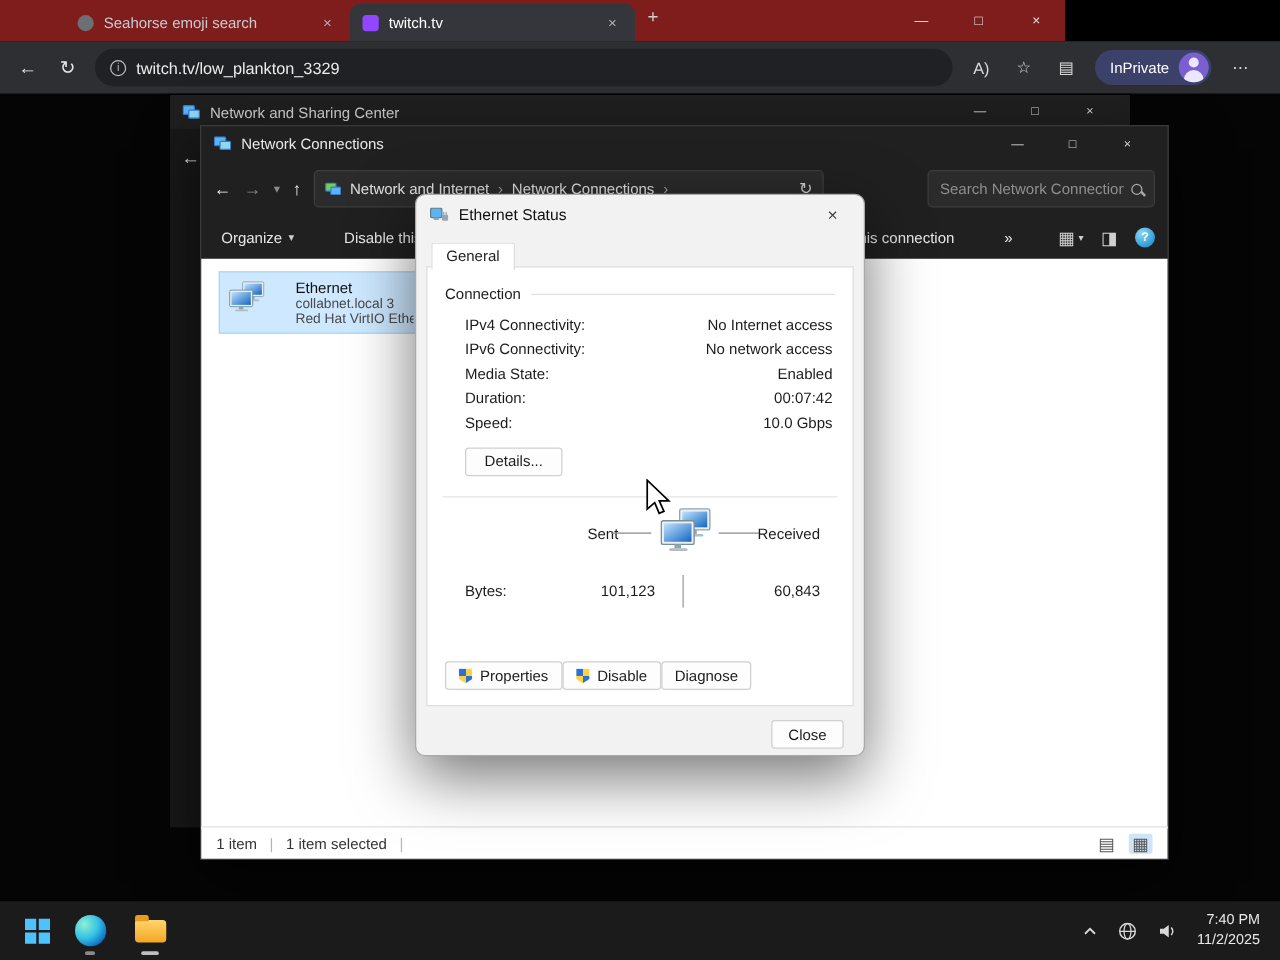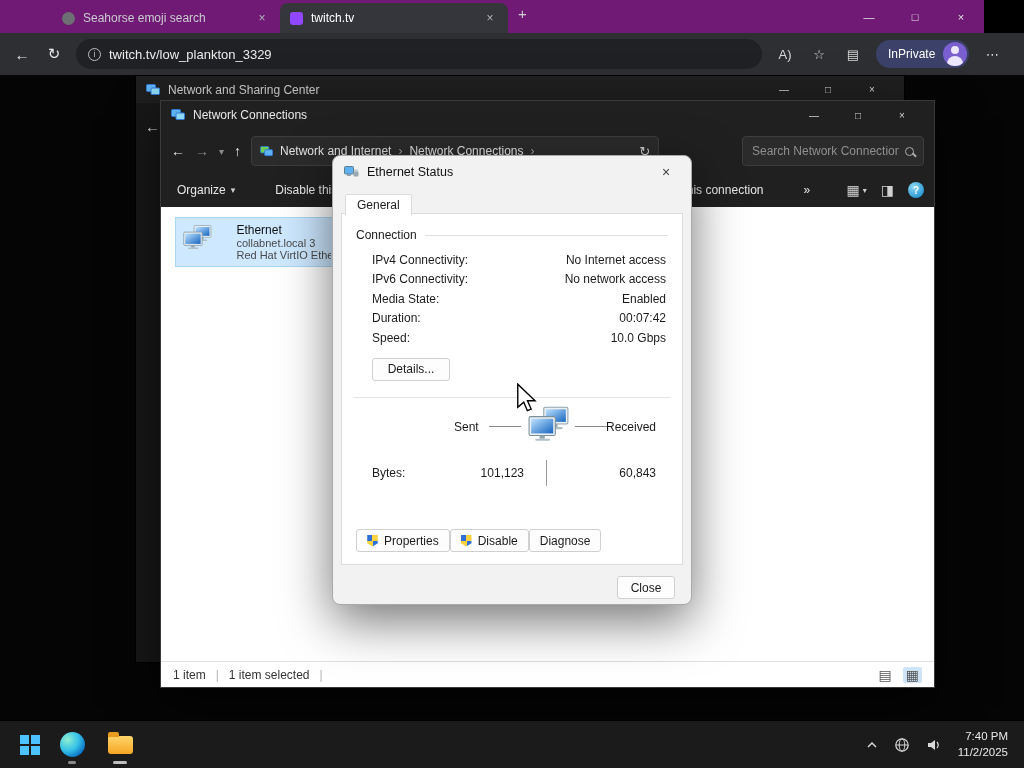--- a/index.html
+++ b/index.html
@@ -1,21 +1,21 @@
 <!DOCTYPE html>
 <html><head>
 <meta charset="utf-8">
 <style>
   * { margin:0; padding:0; box-sizing:border-box; }
   html,body { background:#000; }
   body { font-family:"Liberation Sans","DejaVu Sans",sans-serif; }
   #stage { position:relative; width:1024px; height:768px; background:#000; overflow:hidden; }
 
   
-  .tabbar { position:absolute; left:0; top:0; width:984px; height:33px; background:#701a75; display:flex; align-items:center; z-index:1; }
+  .tabbar { position:absolute; left:0; top:0; width:852px; height:33px; background:#7f1d1d; display:flex; align-items:center; z-index:1; }
   .tabs { display:flex; margin-left:52px; height:33px; align-items:flex-end; }
   .tab { width:228px; height:30px; display:flex; align-items:center; gap:8px; padding:0 10px; color:#c9cbcf; font-size:12px; border-radius:8px 8px 0 0; cursor:default; }
   .tab.active { background:#35363b; color:#fff; }
   .tab .fav { width:13px; height:13px; border-radius:50%; background:#6d6f73; flex:none; }
   .tab.active .fav { border-radius:3px; background:#9147ff; }
   .tab .tab-title { flex:1; overflow:hidden; white-space:nowrap; text-overflow:ellipsis; }
   .tab .tab-close { color:#aeb0b4; font-size:12px; width:16px; text-align:center; }
   .newtab { margin:0 0 7px 10px; color:#cfcfcf; font-size:15px; }
   .wincontrols { position:absolute; right:0; top:0; height:33px; display:flex; }
   .winbtn { width:46px; height:33px; display:flex; align-items:center; justify-content:center; color:#e3e3e3; font-size:11px; }
@@ -78,21 +78,21 @@
   .dlg-tab { position:absolute; left:12px; top:38px; background:#fff; border:1px solid #dcdcdc; border-bottom:1px solid #fff; padding:3px 11px; z-index:2; border-radius:2px 2px 0 0; font-size:12px; }
   .tabpage { position:absolute; left:8px; top:57px; width:342px; height:352px; background:#fff; border:1px solid #dcdcdc; }
   .grp { display:flex; align-items:center; gap:8px; margin:14px 14px 0 14px; }
   .grp-line { flex:1; height:1px; background:#e0e0e0; }
   .rows { margin:8px 16px 0 30px; }
   .row { display:flex; justify-content:space-between; align-items:center; height:19.5px; }
   .btn { display:inline-flex; align-items:center; justify-content:center; gap:6px; background:#fdfdfd; border:1px solid #d0d0d0; border-radius:3px; height:23px; padding:0 10px; font-size:12px; color:#1c1c1c; font-family:inherit; }
   .details-btn { margin:10px 0 0 30px; width:78px; }
   .hr { height:1px; background:#e4e4e4; margin:16px 12px 0; }
   .sentrow { position:relative; height:48px; margin-top:6px; }
-  .sent-lbl { position:absolute; left:112px; top:16px; }
+  .sent-lbl { position:absolute; left:128px; top:16px; }
   .recv-lbl { position:absolute; right:26px; top:16px; }
   .dashL { position:absolute; left:147px; top:22px; width:32px; height:1px; background:#8a8a8a; }
   .dashR { position:absolute; left:233px; top:22px; width:32px; height:1px; background:#8a8a8a; }
   .act-icon { position:absolute; left:186px; top:1px; }
   .bytesrow { position:relative; height:24px; margin-top:10px; }
   .bytes-lbl { position:absolute; left:30px; top:4px; }
   .bytes-sent { position:absolute; left:100px; top:4px; width:82px; text-align:right; }
   .bytes-vline { position:absolute; left:204px; top:-2px; width:1px; height:26px; background:#9a9a9a; }
   .bytes-recv { position:absolute; right:26px; top:4px; }
   .dlgbtns { position:absolute; left:14px; top:315px; display:flex; }

